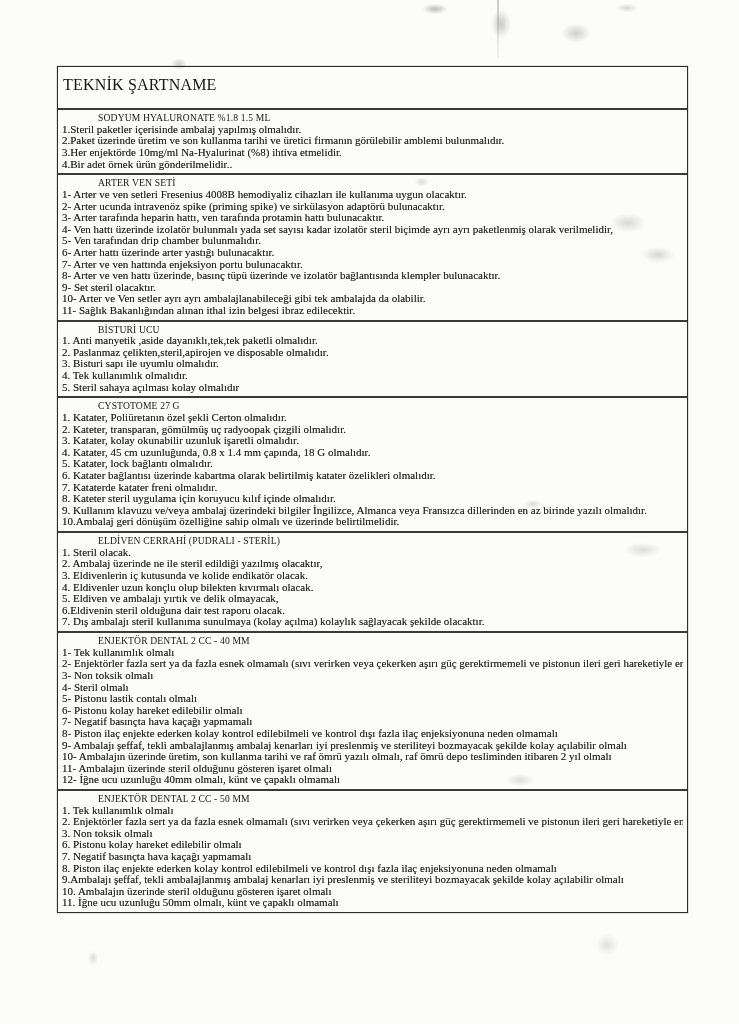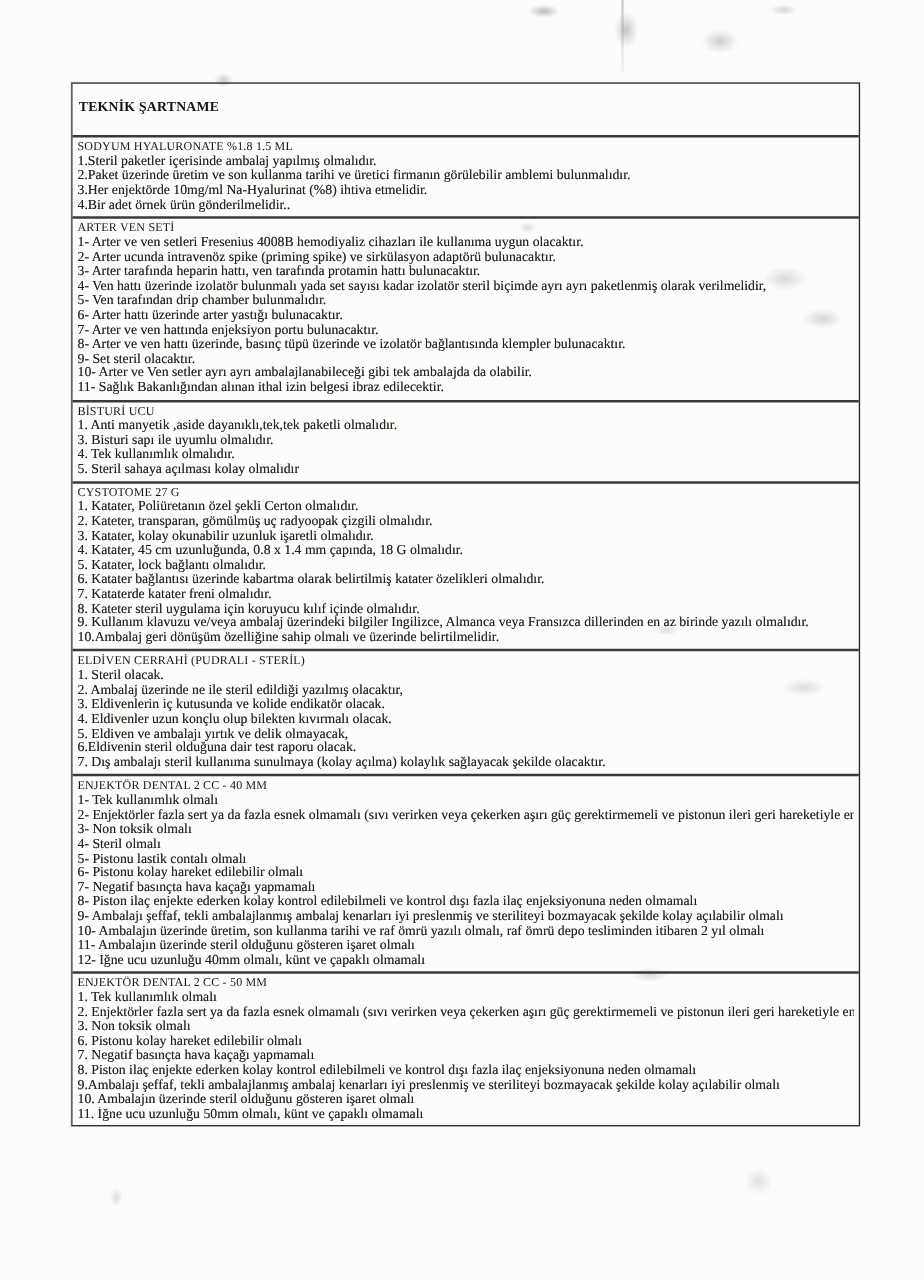--- a/index.html
+++ b/index.html
@@ -39,39 +39,40 @@
     width: 629px;
     border: 1.6px solid #2c2c2c;
     box-shadow: 0 0 0 0.5px rgba(60,60,60,0.25);
     background: transparent;
   }
   .header-row {
     padding: 9px 6px 14px 5px;
     border-bottom: 2.4px solid #383838;
   }
   .header-title {
-    font-size: 11px;
-    font-weight: bold;
+    font-size: 16px;
+    font-weight: normal;
     letter-spacing: 0.2px;
     color: #151515;
   }
   .spec-section {
     padding: 2px 4px 3px 4px;
     border-bottom: 2.4px solid #3a3a3a;
   }
   .spec-section:last-child {
     border-bottom: none;
   }
   .section-title {
     font-size: 9.6px;
     line-height: 11.8px;
     letter-spacing: 0.15px;
     color: #171717;
     white-space: nowrap;
     overflow: hidden;
+    margin-left: 36px;
   }
   .spec-line {
     font-size: 11px;
     line-height: 11.6px;
     color: #222220;
     white-space: nowrap;
     overflow: hidden;
     text-shadow: 0 0 0.45px rgba(40,40,40,0.55);
   }
 </style>
@@ -126,20 +127,21 @@
             <div class="spec-line">9- Set steril olacaktır.</div>
             <div class="spec-line">10- Arter ve Ven setler ayrı ayrı ambalajlanabileceği gibi tek ambalajda da olabilir.</div>
             <div class="spec-line">11- Sağlık Bakanlığından alınan ithal izin belgesi ibraz edilecektir.</div>
           </div>
   </div>
 
   <div class="spec-section">
     <div class="section-title">BİSTURİ UCU</div>
     <div>
             <div class="spec-line">1. Anti manyetik ,aside dayanıklı,tek,tek paketli olmalıdır.</div>
+            <div class="spec-line">2. Paslanmaz çelikten,steril,apirojen ve disposable olmalıdır.</div>
             <div class="spec-line">3. Bisturi sapı ile uyumlu olmalıdır.</div>
             <div class="spec-line">4. Tek kullanımlık olmalıdır.</div>
             <div class="spec-line">5. Steril sahaya açılması kolay olmalıdır</div>
           </div>
   </div>
 
   <div class="spec-section">
     <div class="section-title">CYSTOTOME 27 G</div>
     <div>
             <div class="spec-line">1. Katater, Poliüretanın özel şekli Certon olmalıdır.</div>

